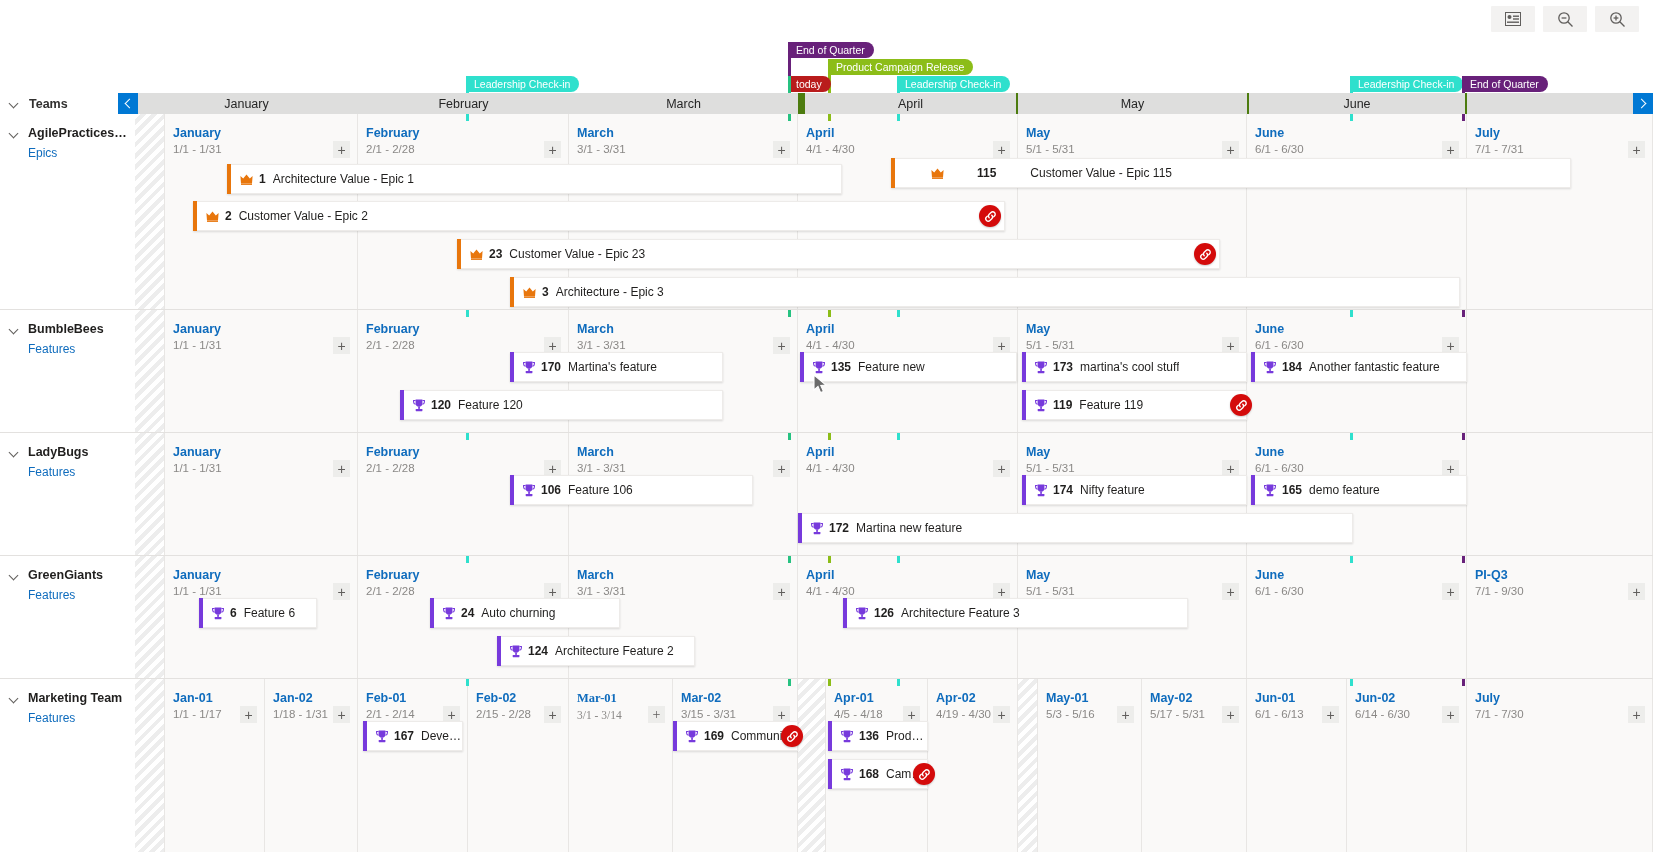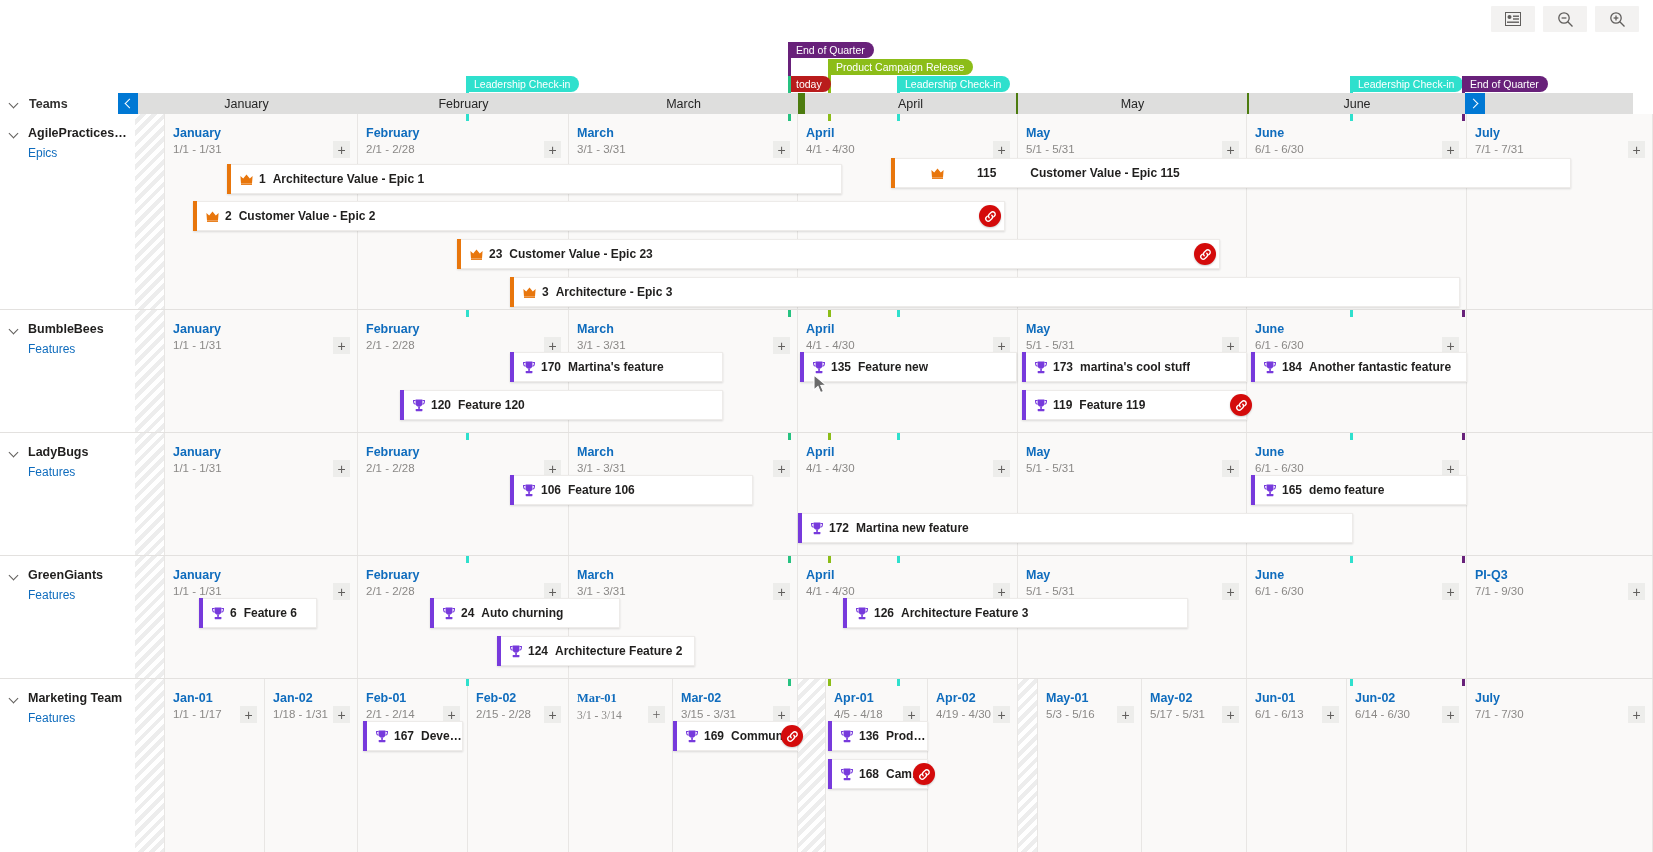--- a/index.html
+++ b/index.html
@@ -30,21 +30,21 @@
   .flag {
     position: absolute; height: 16px; line-height: 16px;
     font-size: 10.5px; color: #ffffff; white-space: nowrap;
     padding: 0 9px 12px 5px;
     border-top-right-radius: 9px; border-bottom-right-radius: 9px;
   }
   .flagpole { position: absolute; width: 3px; }
 
   
   .hdr {
-    position: absolute; left: 0; top: 93px; width: 1485px; height: 21px;
+    position: absolute; left: 0; top: 93px; width: 1653px; height: 21px;
     background: #4d7c0f;
   }
   .hdr-teams {
     position: absolute; left: 0; top: 0; width: 135px; height: 21px;
     display: flex; align-items: center; gap: 9px; padding-left: 9px;
     font-size: 12.5px; font-weight: 600; color: #323130; background: #ffffff;
   }
   .chev { width: 11px; height: 11px; display: inline-block; position: relative; }
   .chev::before {
     content: ""; position: absolute; left: 1px; top: 2px;
@@ -104,21 +104,21 @@
   
   .item {
     position: absolute; height: 30px; background: #ffffff;
     border: 1px solid #edebe9; border-left: none;
     box-shadow: 0 1px 2px rgba(0,0,0,0.13);
     display: flex; align-items: center; z-index: 4; cursor: pointer;
   }
   .item .bar { width: 4px; height: 30px; flex: 0 0 4px; margin-top: -1px; }
   .item .ico { margin: 0 6px 0 9px; display: flex; align-items: center; }
   .item .iid { font-size: 12px; font-weight: 700; color: #201f1e; margin-right: 7px; }
-  .item .ttl { font-size: 12px; color: #201f1e; white-space: nowrap; overflow: hidden; text-overflow: ellipsis; font-weight: bold; }
+  .item .ttl { font-size: 12px; color: #201f1e; white-space: nowrap; overflow: hidden; text-overflow: ellipsis; }
   .linkbadge {
     position: absolute; width: 22px; height: 22px; border-radius: 50%;
     background: #d40b0b; display: flex; align-items: center; justify-content: center;
     z-index: 7; cursor: pointer; box-shadow: 0 1px 2px rgba(0,0,0,0.2);
   }
   .tick { position: absolute; top: 0; width: 3px; height: 7px; z-index: 5; }
   .cursor { position: absolute; z-index: 20; pointer-events: none; }
 </style>
 </head>
 <body>
@@ -502,20 +502,34 @@
               <path d="M2.6 0.6 H9.4 V4.2 a3.4 3.4 0 0 1 -6.8 0 Z" fill="#773adc"></path>
               <path d="M2.6 1.5 H0.6 V3 a2.4 2.4 0 0 0 2 2.3" fill="none" stroke="#773adc" stroke-width="1.1"></path>
               <path d="M9.4 1.5 H11.4 V3 a2.4 2.4 0 0 1 -2 2.3" fill="none" stroke="#773adc" stroke-width="1.1"></path>
               <rect x="5.2" y="7.3" width="1.7" height="2.6" fill="#773adc"></rect>
               <rect x="2.7" y="10" width="6.7" height="2.2" rx="0.4" fill="#773adc"></rect>
             </svg>
           </div>
           <div class="iid">106</div>
           <div class="ttl">Feature 106</div>
         </div>
+        <div class="item" style="left: 1022px; width: 225px; top: 42px;">
+          <div class="bar" style="background:#773adc"></div>
+          <div class="ico">
+            <svg width="12" height="13" viewBox="0 0 12 13">
+              <path d="M2.6 0.6 H9.4 V4.2 a3.4 3.4 0 0 1 -6.8 0 Z" fill="#773adc"></path>
+              <path d="M2.6 1.5 H0.6 V3 a2.4 2.4 0 0 0 2 2.3" fill="none" stroke="#773adc" stroke-width="1.1"></path>
+              <path d="M9.4 1.5 H11.4 V3 a2.4 2.4 0 0 1 -2 2.3" fill="none" stroke="#773adc" stroke-width="1.1"></path>
+              <rect x="5.2" y="7.3" width="1.7" height="2.6" fill="#773adc"></rect>
+              <rect x="2.7" y="10" width="6.7" height="2.2" rx="0.4" fill="#773adc"></rect>
+            </svg>
+          </div>
+          <div class="iid">174</div>
+          <div class="ttl">Nifty feature</div>
+        </div>
         <div class="item" style="left: 1251px; width: 216px; top: 42px;">
           <div class="bar" style="background:#773adc"></div>
           <div class="ico">
             <svg width="12" height="13" viewBox="0 0 12 13">
               <path d="M2.6 0.6 H9.4 V4.2 a3.4 3.4 0 0 1 -6.8 0 Z" fill="#773adc"></path>
               <path d="M2.6 1.5 H0.6 V3 a2.4 2.4 0 0 0 2 2.3" fill="none" stroke="#773adc" stroke-width="1.1"></path>
               <path d="M9.4 1.5 H11.4 V3 a2.4 2.4 0 0 1 -2 2.3" fill="none" stroke="#773adc" stroke-width="1.1"></path>
               <rect x="5.2" y="7.3" width="1.7" height="2.6" fill="#773adc"></rect>
               <rect x="2.7" y="10" width="6.7" height="2.2" rx="0.4" fill="#773adc"></rect>
             </svg>

